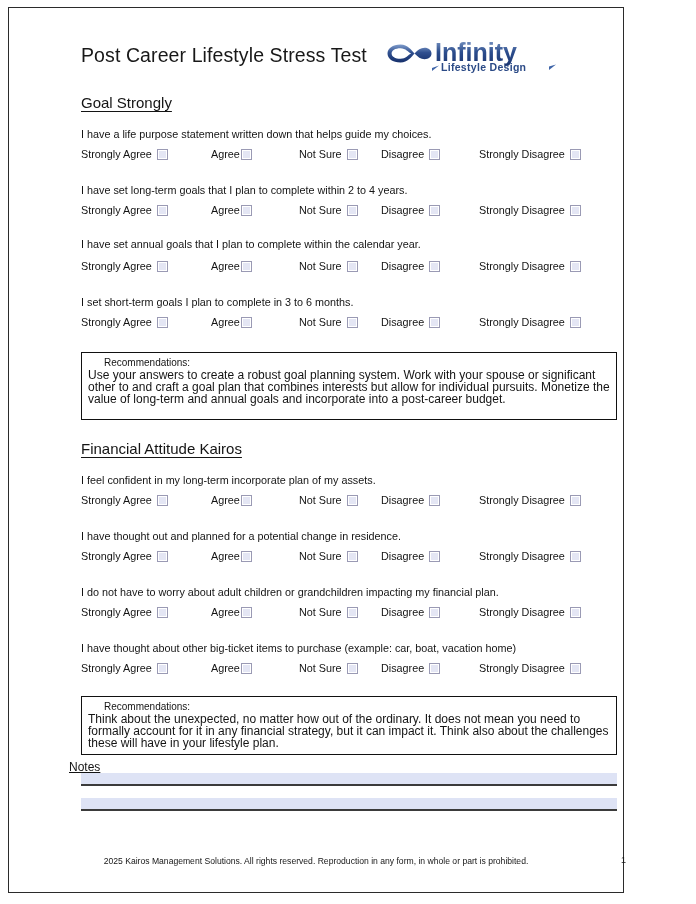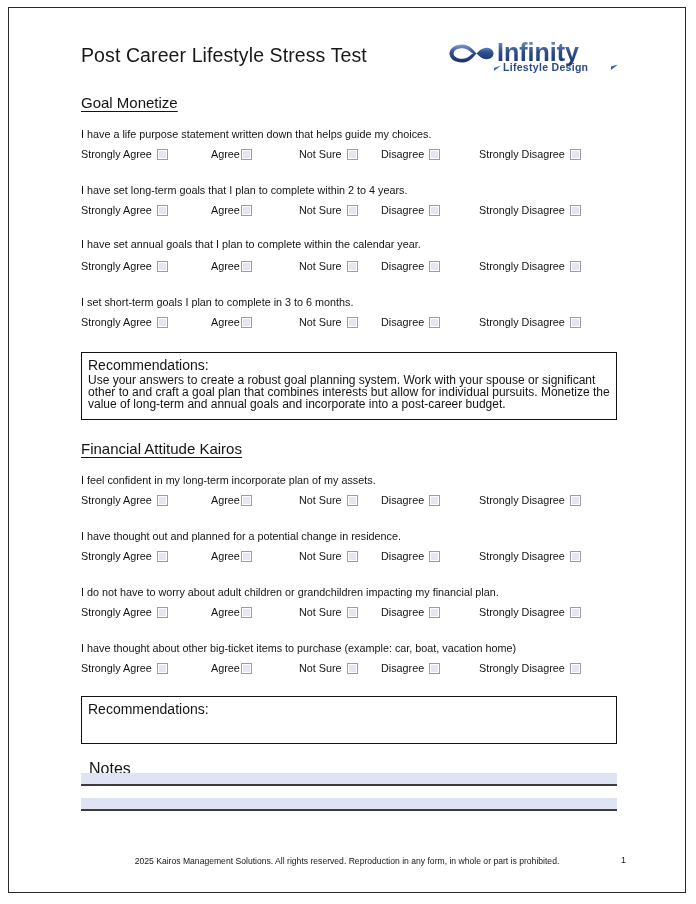--- a/index.html
+++ b/index.html
@@ -11,21 +11,21 @@
     width: 696px;
     height: 904px;
     font-family: "Liberation Sans", sans-serif;
     color: #1a1a1a;
     overflow: hidden;
   }
   .page {
     position: absolute;
     left: 8px;
     top: 7px;
-    width: 678px;
+    width: 616px;
     height: 886px;
     border: 1.5px solid #2b2b2b;
     background: #ffffff;
     box-sizing: border-box;
   }
   .inner {
     position: relative;
     width: 100%;
     height: 100%;
     box-sizing: border-box;
@@ -112,35 +112,36 @@
   .rec-box {
     position: absolute;
     left: 72px;
     width: 536px;
     box-sizing: border-box;
     border: 1px solid #111111;
     background: #ffffff;
     padding: 4px 6px 5px 6px;
   }
   .rec-label {
-    font-size: 14px;
+    font-size: 10px;
     color: #141414;
     margin-bottom: 1px;
+    margin-left: 16px;
   }
   .rec-body {
     font-size: 12px;
     line-height: 12px;
     color: #141414;
   }
 
   
   .notes-label {
     position: absolute;
-    left: 80px;
-    font-size: 16px;
+    left: 60px;
+    font-size: 12px;
     color: #141414;
     text-decoration: underline;
   }
   .note-line {
     position: absolute;
     left: 72px;
     width: 536px;
     height: 13px;
     background: #dee3f5;
     border-bottom: 2px solid #3b3b3b;
@@ -191,21 +192,21 @@
           </g>
           <text x="50" y="33" font-family="Liberation Sans, sans-serif" font-size="25" font-weight="bold" fill="url(#txtGrad)">Infinity</text>
           <text x="56" y="43" font-family="Liberation Sans, sans-serif" font-size="10.5" font-weight="bold" letter-spacing="0.3" fill="#2b4a86">Lifestyle Design</text>
           <path d="M47 40 L54 37.5 L47 43 Z" fill="#3e64a8"></path>
           <path d="M164 38.5 L171 36.5 L164 42 Z" fill="#3e64a8"></path>
         </svg>
       </div>
     </div>
 
     <div class="content" id="content">
-        <div class="section-heading" style="top:86px">Goal Monetize</div>
+        <div class="section-heading" style="top:86px">Goal Strongly</div>
         <div class="question" style="top:120px">I have a life purpose statement written down that helps guide my choices.</div>
         <div class="options" style="top:140px">
           <label class="opt" style="left:0px">
             <span>Strongly Agree</span>
             <span class="cb"></span>
           </label>
           <label class="opt tight" style="left:130px">
             <span>Agree</span>
             <span class="cb"></span>
           </label>
@@ -383,20 +384,21 @@
             <span>Disagree</span>
             <span class="cb"></span>
           </label>
           <label class="opt" style="left:398px">
             <span>Strongly Disagree</span>
             <span class="cb"></span>
           </label>
         </div>
         <div class="rec-box" style="top:688px;min-height:48px">
           <div class="rec-label">Recommendations:</div>
+          <div class="rec-body">Think about the unexpected, no matter how out of the ordinary. It does not mean you need to formally account for it in any financial strategy, but it can impact it. Think also about the challenges these will have in your lifestyle plan.</div>
         </div>
         <div class="notes-label" style="top:752px">Notes</div>
         <div class="note-line" style="top:765px"></div>
         <div class="note-line" style="top:790px"></div>
         <div class="footer-text" style="top:848px">2025 Kairos Management Solutions. All rights reserved. Reproduction in any form, in whole or part is prohibited.</div>
         <div class="footer-page" style="top:847px;left:612px">1</div>
       </div>
 
   </div>
 </div>

